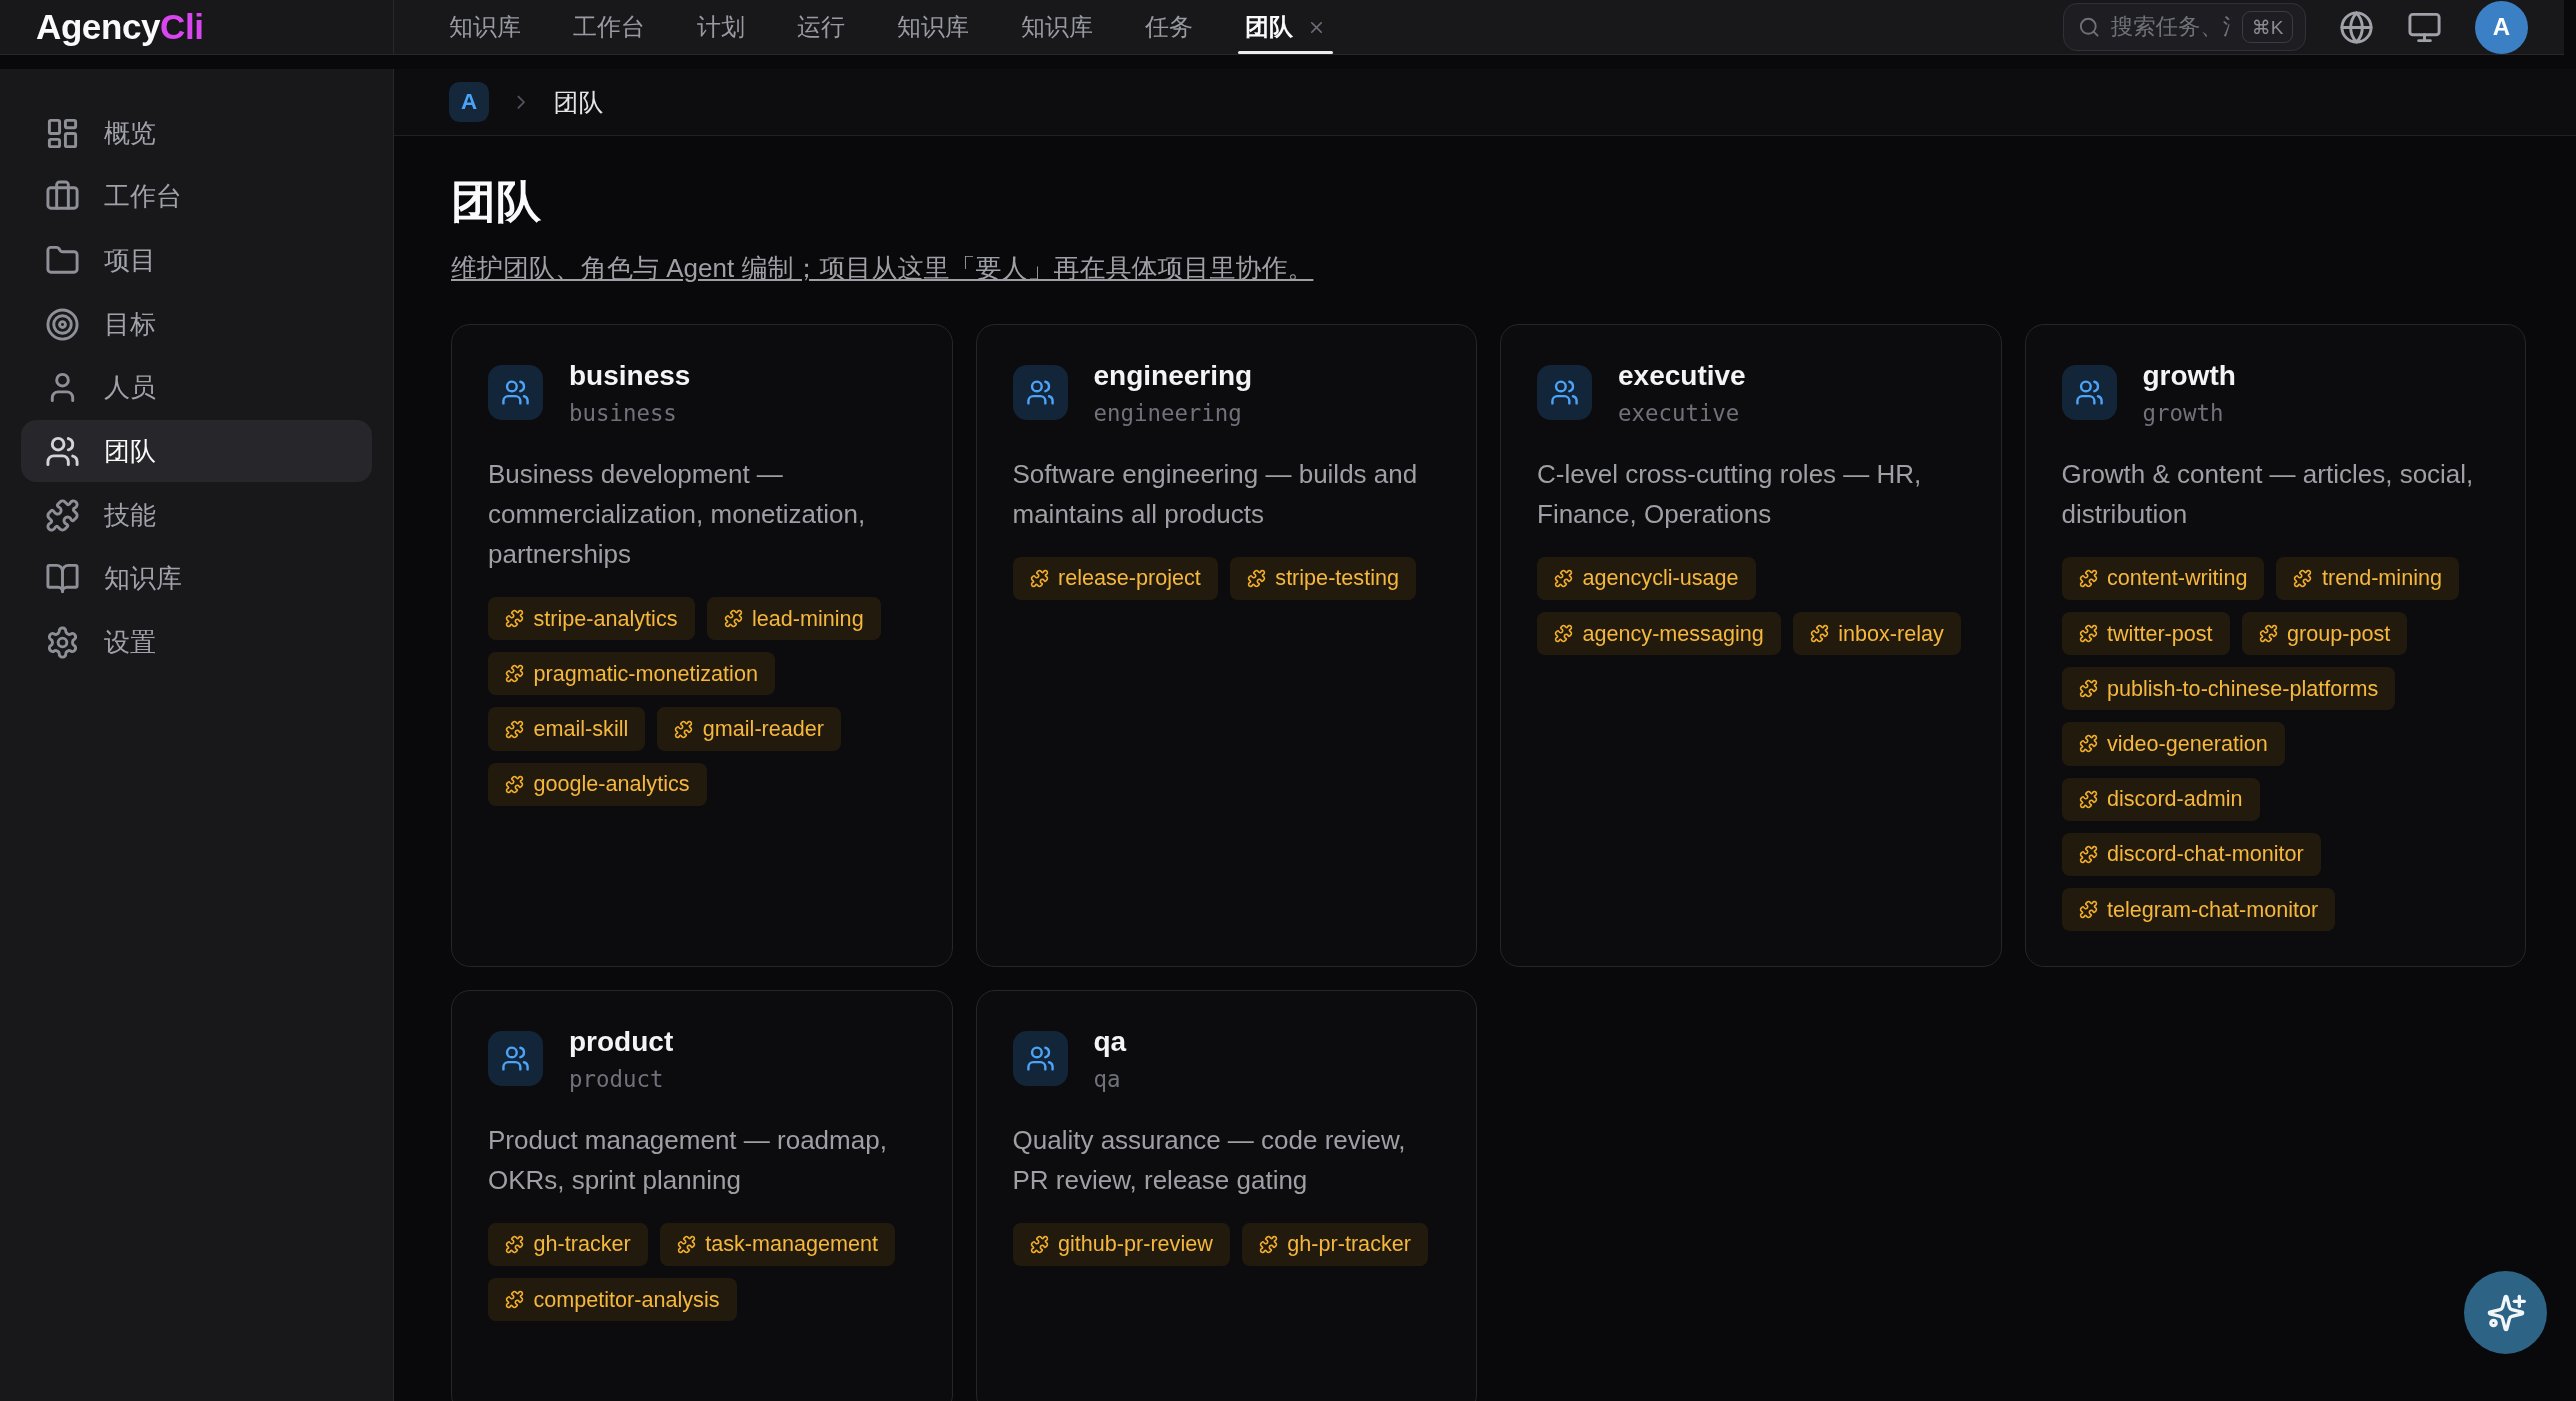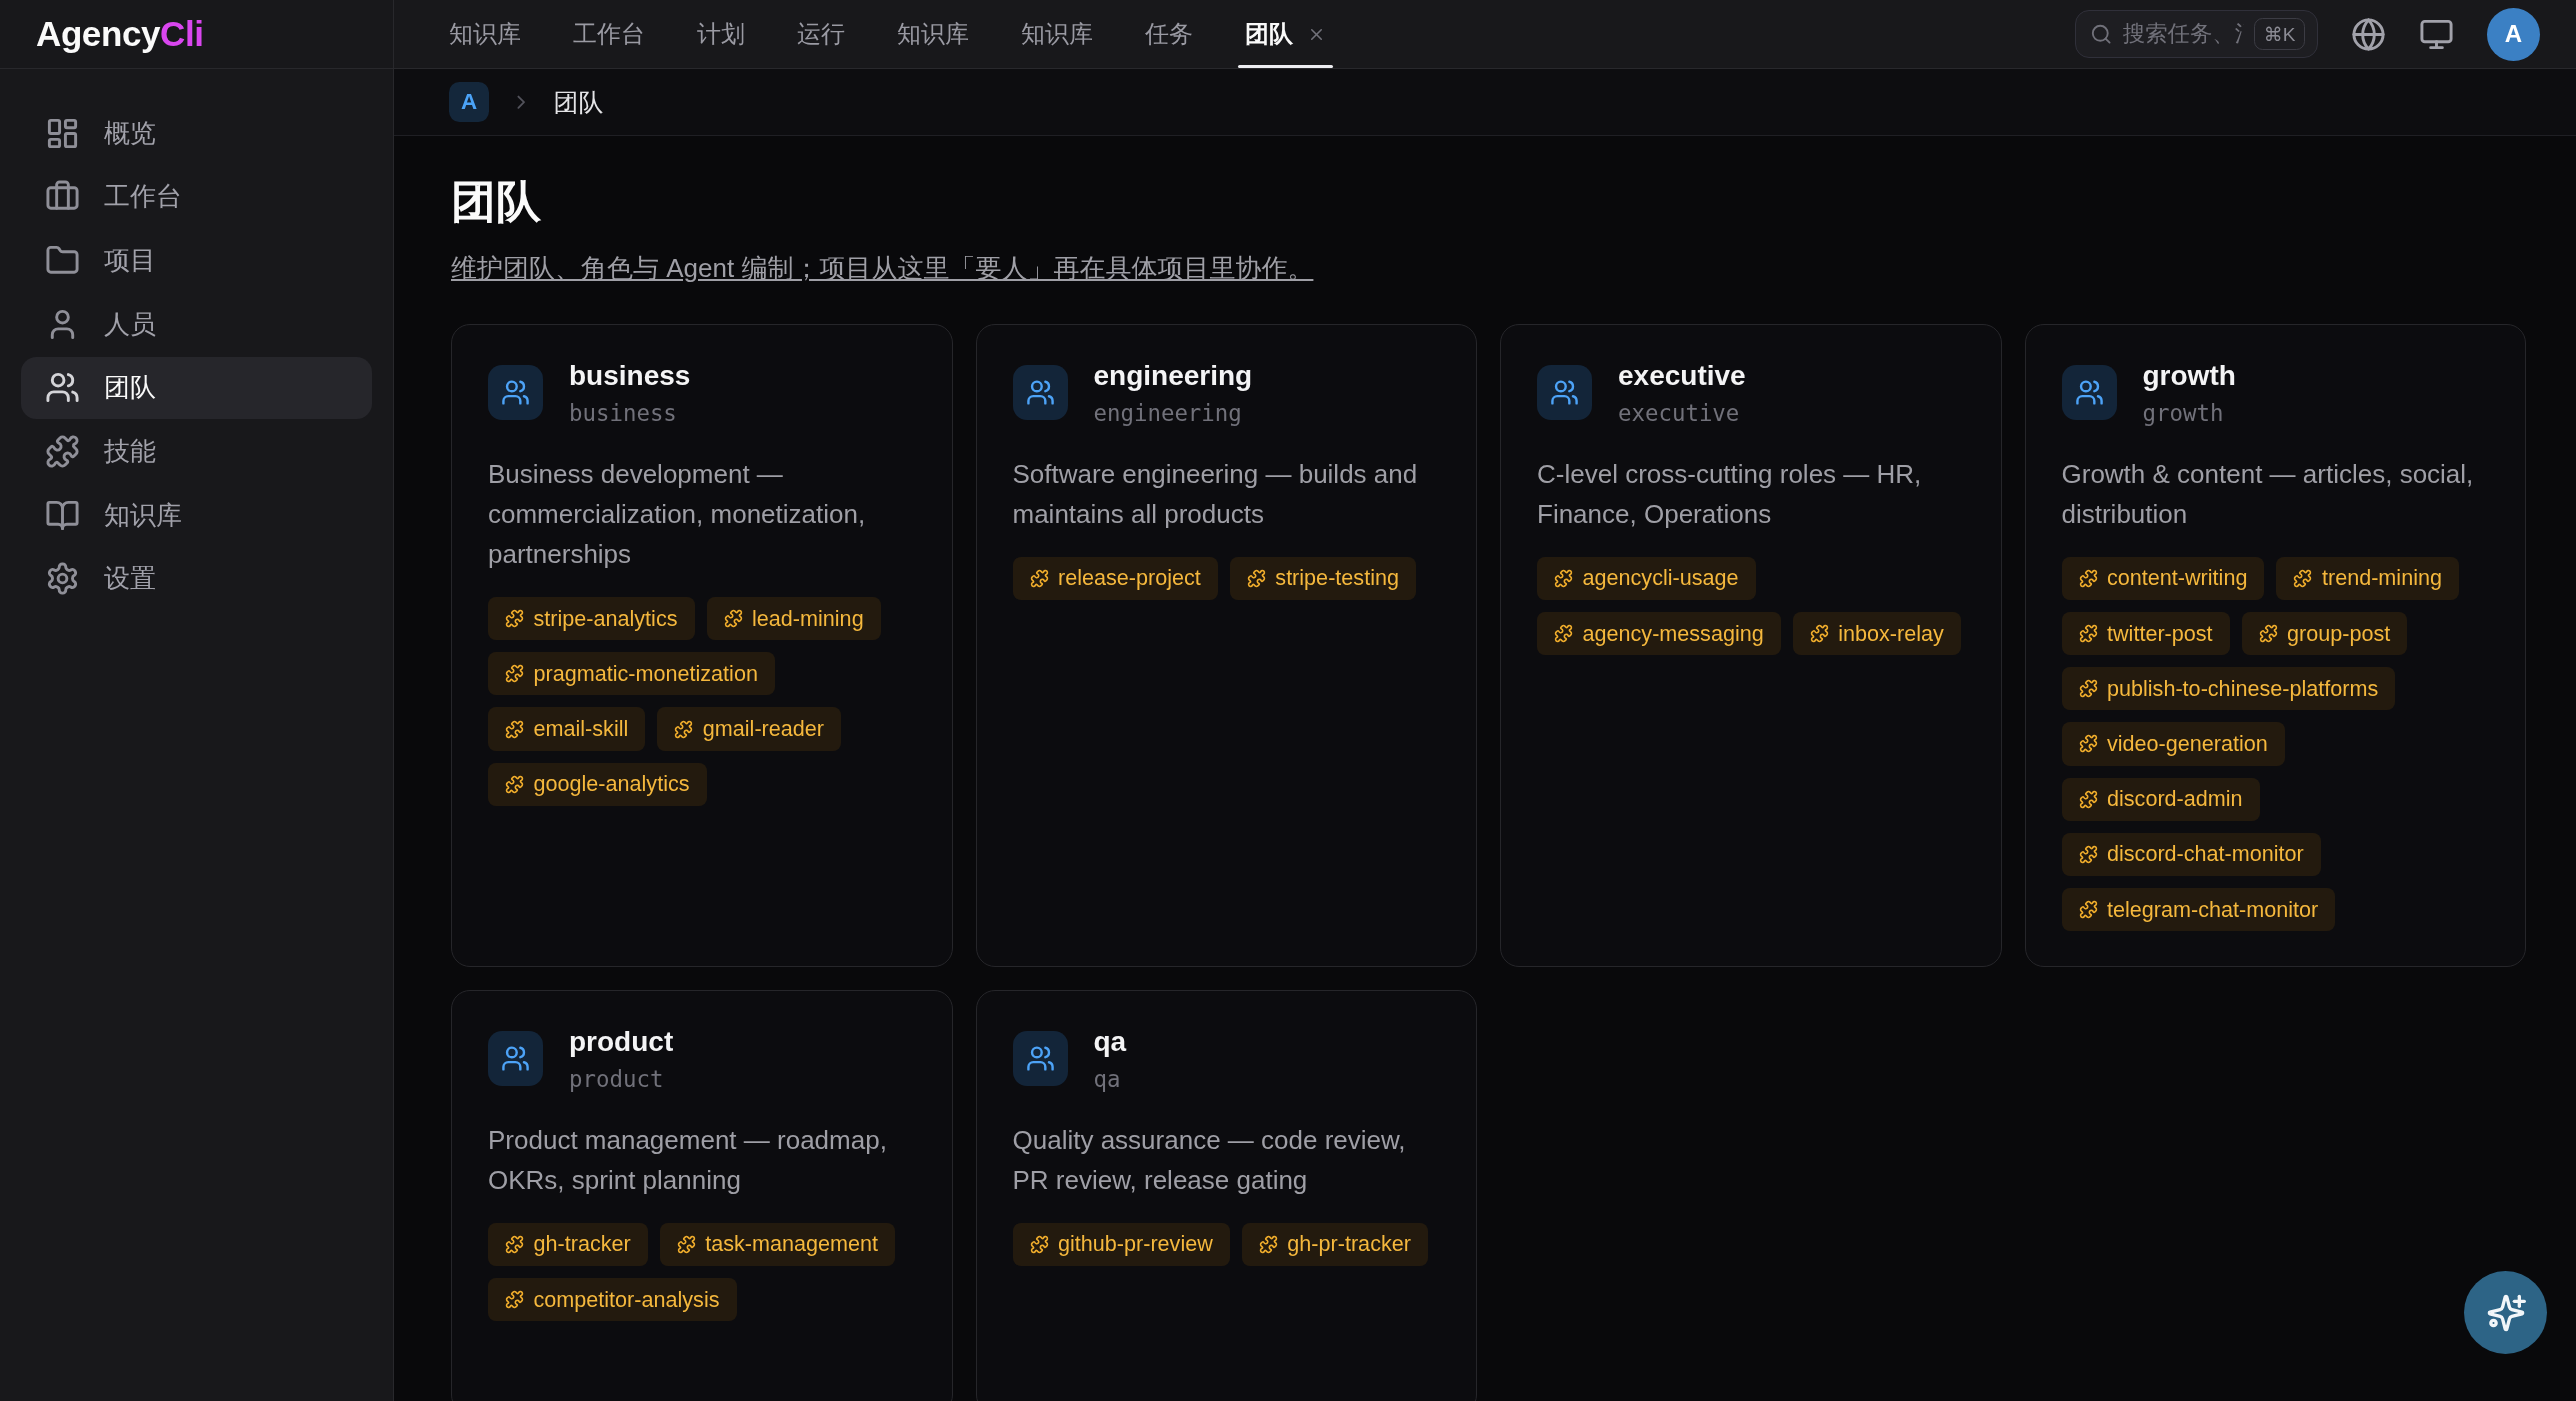--- a/index.html
+++ b/index.html
@@ -8,21 +8,21 @@
     background: #09090b;
     font-family: "Liberation Sans", "DejaVu Sans", sans-serif;
     color: #e4e4e7;
     overflow: hidden;
     position: relative;
   }
   svg { display:block; }
 
   
   .topbar {
-    position: absolute; top:0; left:0; right:0; height:69px;
+    position: absolute; top:0; left:0; right:12px; height:55px;
     background:#18181b;
     border-bottom:0.9px solid #28282c;
     display:flex; align-items:stretch;
     z-index: 5;
   }
   .brand {
     width:394px; flex:none;
     display:flex; align-items:center;
     padding-left:36px;
     border-right:0.9px solid #28282c;
@@ -271,20 +271,30 @@
       </span>
       <span>工作台</span>
     </div>
     <div class="side-item">
       <span class="si-icon">
         <svg width="35" height="35" viewBox="0 0 24 24" fill="none" stroke="currentColor" stroke-width="2" stroke-linecap="round" stroke-linejoin="round">
           <path d="M20 20a2 2 0 0 0 2-2V8a2 2 0 0 0-2-2h-7.9a2 2 0 0 1-1.69-.9L9.6 3.9A2 2 0 0 0 7.93 3H4a2 2 0 0 0-2 2v13a2 2 0 0 0 2 2Z"></path>
         </svg>
       </span>
       <span>项目</span>
+    </div>
+    <div class="side-item">
+      <span class="si-icon">
+        <svg width="35" height="35" viewBox="0 0 24 24" fill="none" stroke="currentColor" stroke-width="2" stroke-linecap="round" stroke-linejoin="round">
+          <circle cx="12" cy="12" r="10"></circle>
+          <circle cx="12" cy="12" r="6"></circle>
+          <circle cx="12" cy="12" r="2"></circle>
+        </svg>
+      </span>
+      <span>目标</span>
     </div>
     <div class="side-item">
       <span class="si-icon">
         <svg width="35" height="35" viewBox="0 0 24 24" fill="none" stroke="currentColor" stroke-width="2" stroke-linecap="round" stroke-linejoin="round">
           <path d="M19 21v-2a4 4 0 0 0-4-4H9a4 4 0 0 0-4 4v2"></path>
           <circle cx="12" cy="7" r="4"></circle>
         </svg>
       </span>
       <span>人员</span>
     </div>

